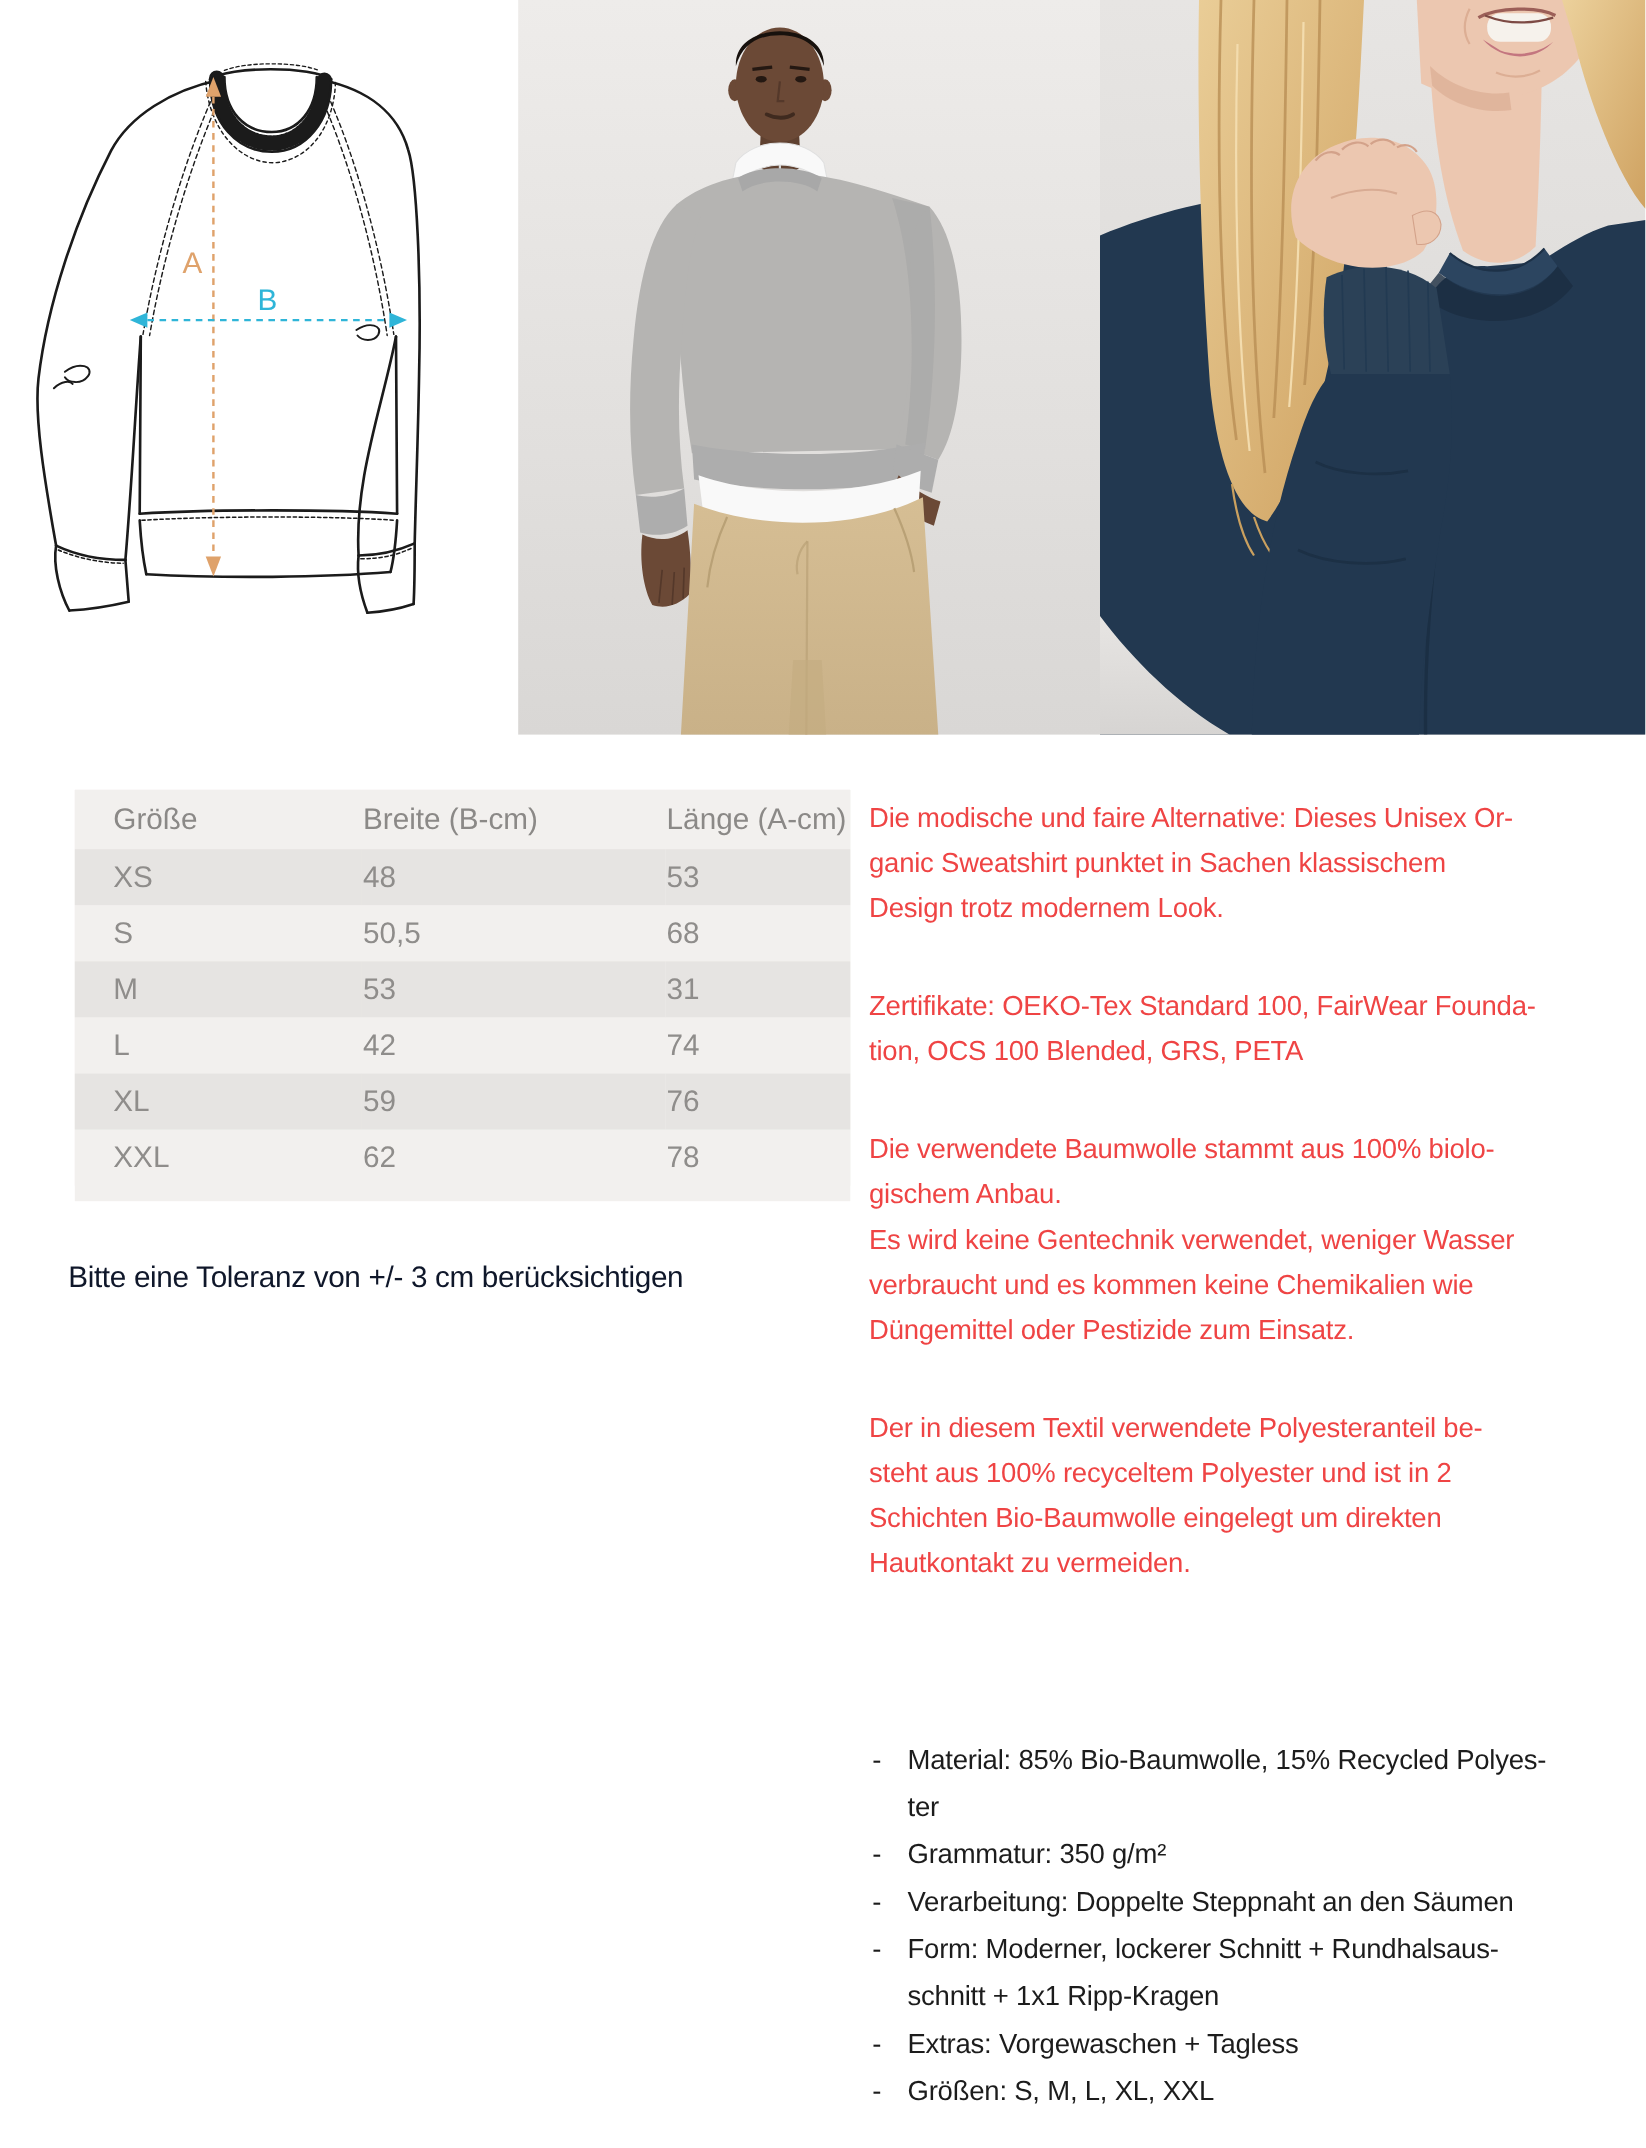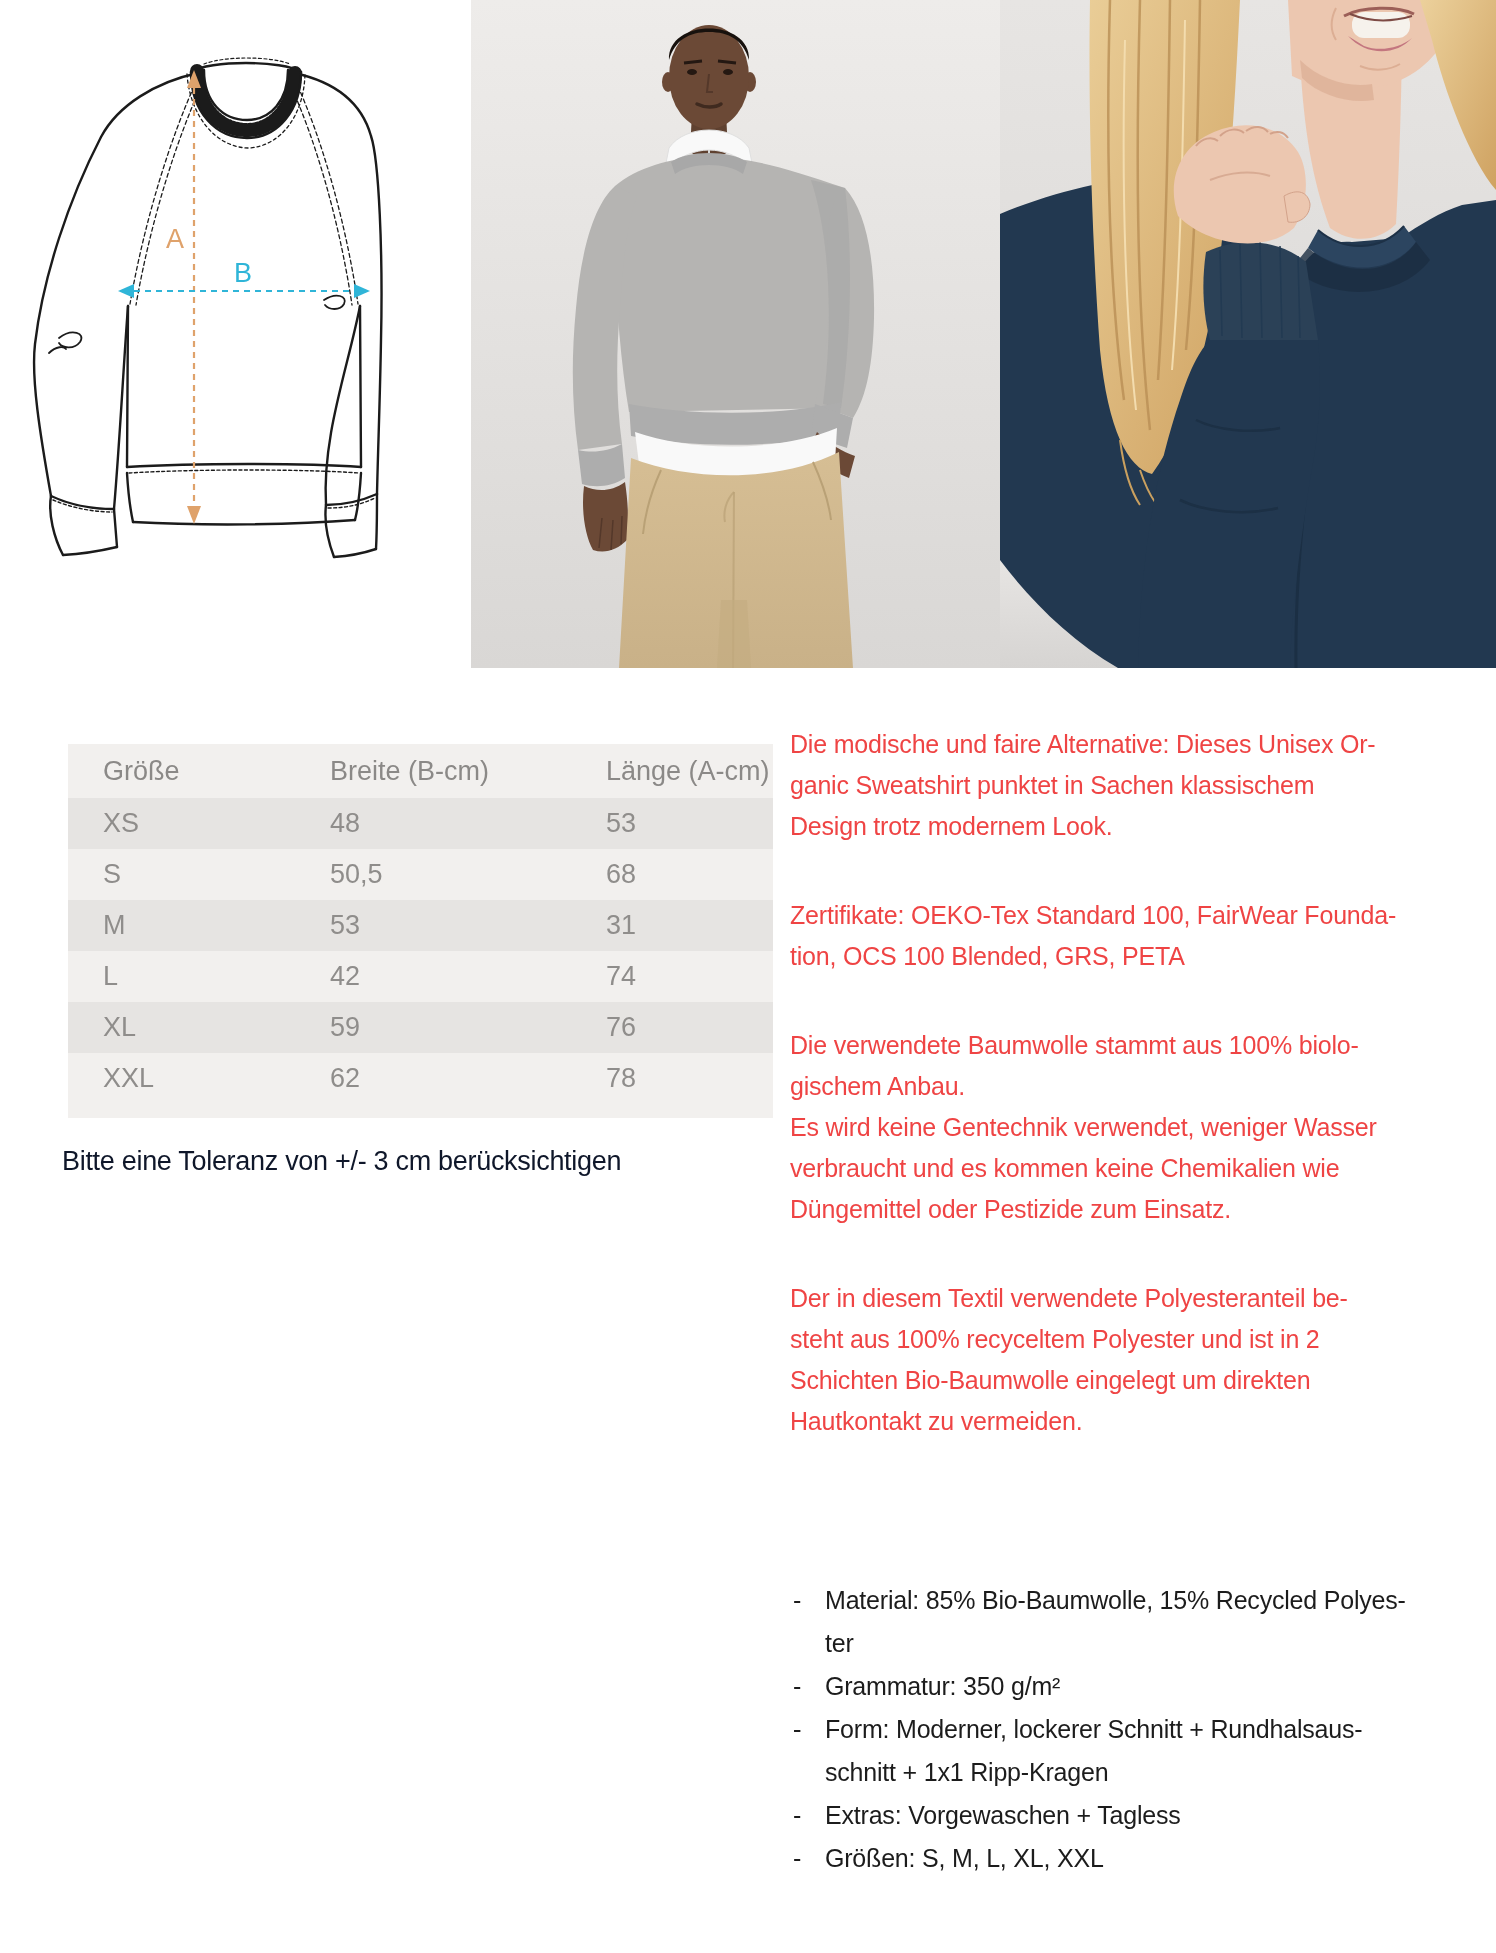--- a/index.html
+++ b/index.html
@@ -7,21 +7,21 @@
     width:1496px;height:1953px;position:relative;background:#ffffff;
     font-family:"Liberation Sans", sans-serif;overflow:hidden;
   }
   
   .hero{position:absolute;left:0;top:0;width:1496px;height:668px;}
   .sketch-box{position:absolute;left:4px;top:8px;width:380px;height:556px;}
   .photo-man{position:absolute;left:471px;top:0;width:529px;height:668px;}
   .photo-woman{position:absolute;left:1000px;top:0;width:496px;height:668px;}
   
   .table-wrap{
-    position:absolute;left:68px;top:744px;width:705px;
+    position:absolute;left:68px;top:718px;width:705px;
     background:#f2f0ee;padding-bottom:14px;
   }
   .table-wrap table{border-collapse:collapse;width:100%;font-size:27px;color:#8f8d8b;}
   .table-wrap th{height:52px;font-weight:normal;text-align:left;color:#8b8987;background:#f2f0ee;}
   .table-wrap td{height:49px;margin-left:14px;}
   .table-wrap th:nth-child(1),.table-wrap td:nth-child(1){width:225px;padding-left:35px;}
   .table-wrap th:nth-child(2),.table-wrap td:nth-child(2){width:274px;}
   .table-wrap tbody tr:nth-child(odd){background:#e6e4e2;}
   .table-wrap tbody tr:nth-child(even){background:#f2f0ee;}
   
@@ -273,17 +273,17 @@
 <p><span>Die modische und faire Alternative: Dieses Unisex Or-<br>ganic Sweatshirt punktet in Sachen klassischem<br>Design trotz modernem Look.</span></p>
     <p><span>Zertifikate: OEKO-Tex Standard 100, FairWear Founda-<br>tion, OCS 100 Blended, GRS, PETA</span></p>
     <p><span>Die verwendete Baumwolle stammt aus 100% biolo-<br>gischem Anbau.<br>Es wird keine Gentechnik verwendet, weniger Wasser<br>verbraucht und es kommen keine Chemikalien wie<br>Düngemittel oder Pestizide zum Einsatz.</span></p>
     <p><span>Der in diesem Textil verwendete Polyesteranteil be-<br>steht aus 100% recyceltem Polyester und ist in 2<br>Schichten Bio-Baumwolle eingelegt um direkten<br>Hautkontakt zu vermeiden.</span></p>
   </div>
 
 <ul class="details">
 
 <li><span class="dash">-</span><span>Material: 85% Bio-Baumwolle, 15% Recycled Polyes-<br>ter</span></li>
     <li><span class="dash">-</span><span>Grammatur: 350 g/m²</span></li>
-    <li><span class="dash">-</span></li>
+    <li><span class="dash">-</span><span>Verarbeitung: Doppelte Steppnaht an den Säumen</span></li>
     <li><span class="dash">-</span><span>Form: Moderner, lockerer Schnitt + Rundhalsaus-<br>schnitt + 1x1 Ripp-Kragen</span></li>
     <li><span class="dash">-</span><span>Extras: Vorgewaschen + Tagless</span></li>
     <li><span class="dash">-</span><span>Größen:  S, M, L, XL, XXL</span></li>
   </ul>
 
 </body></html>

